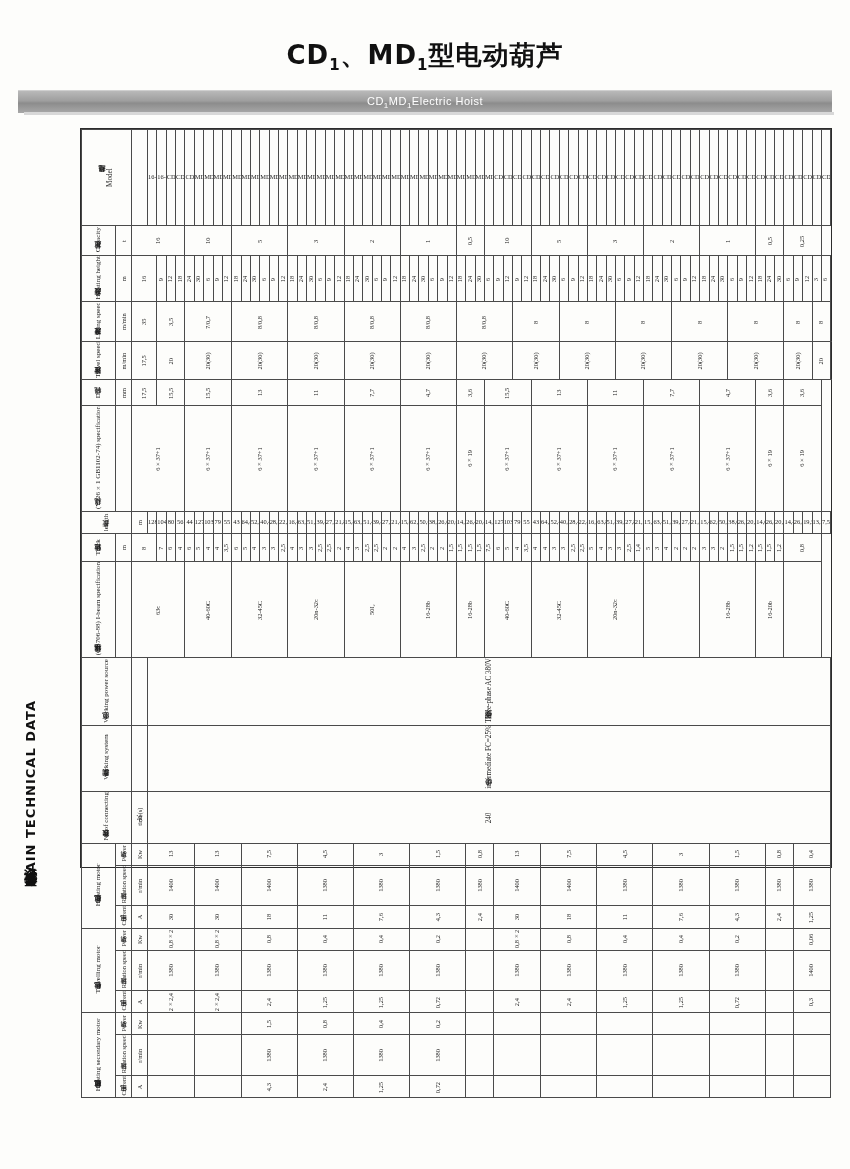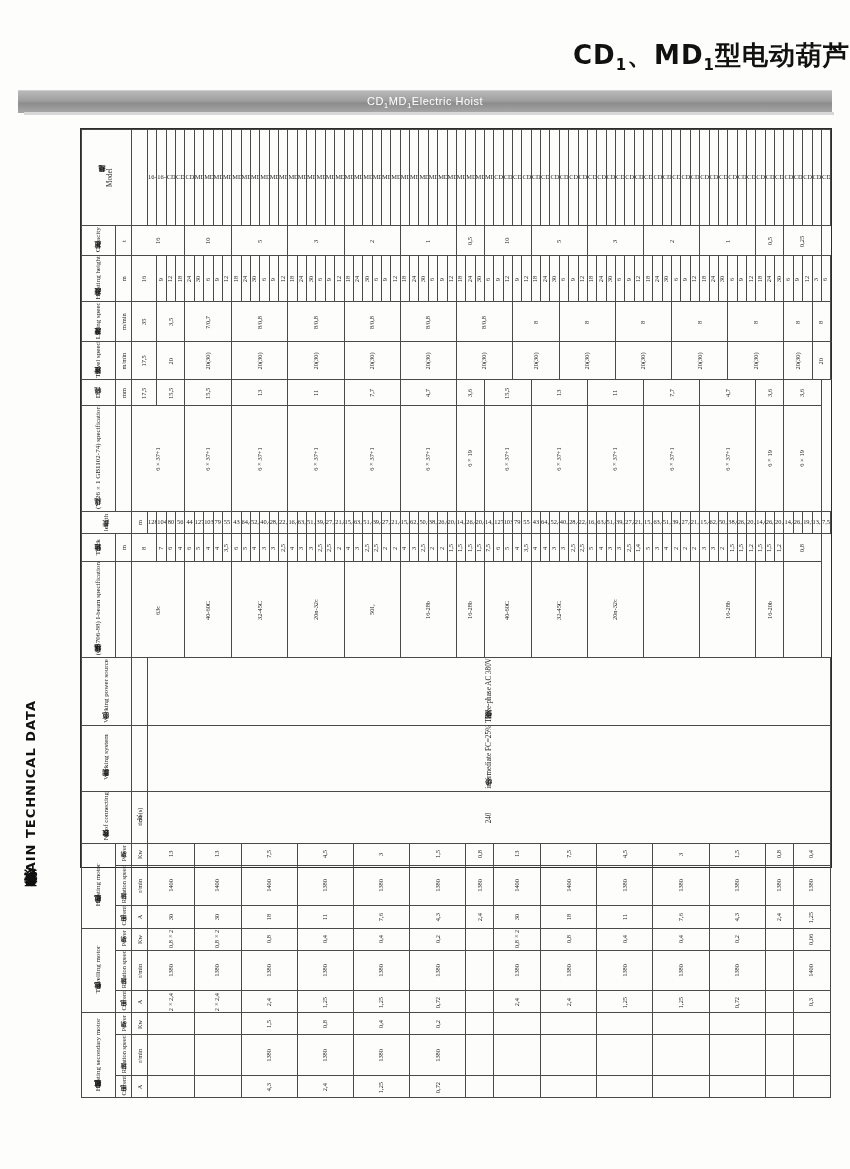--- a/index.html
+++ b/index.html
@@ -11,21 +11,21 @@
     position:relative;
     overflow:hidden;
   }
   .page{
     position:absolute;inset:0;
     background:#fdfdfb;
   }
   
   .title-zone{
     position:absolute;top:38px;left:0;width:850px;
-    text-align:right;
+    text-align:center;
   }
   .main-title{
     font-family:"DejaVu Sans", sans-serif;
     font-weight:bold;
     font-size:26px;
     letter-spacing:1px;
     color:#111;
   }
   .main-title .sub{font-size:15px;vertical-align:sub;}
   .band{

